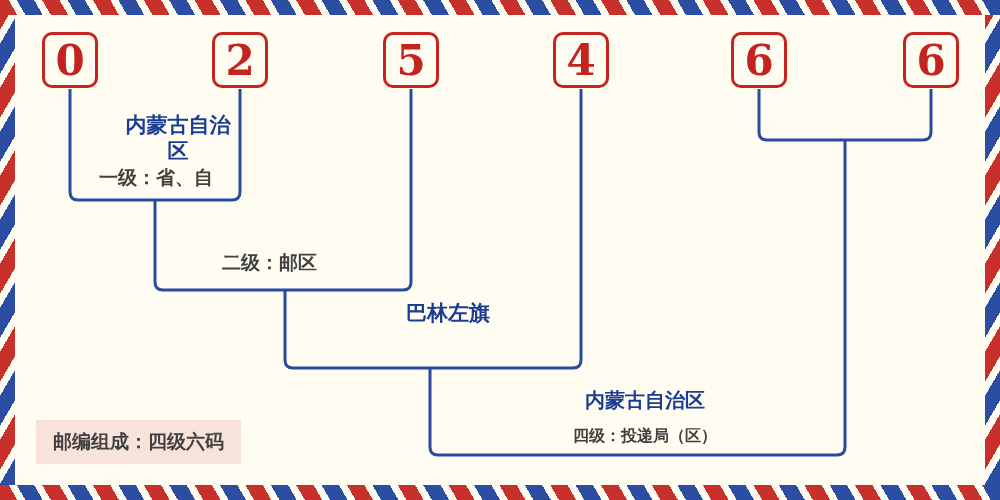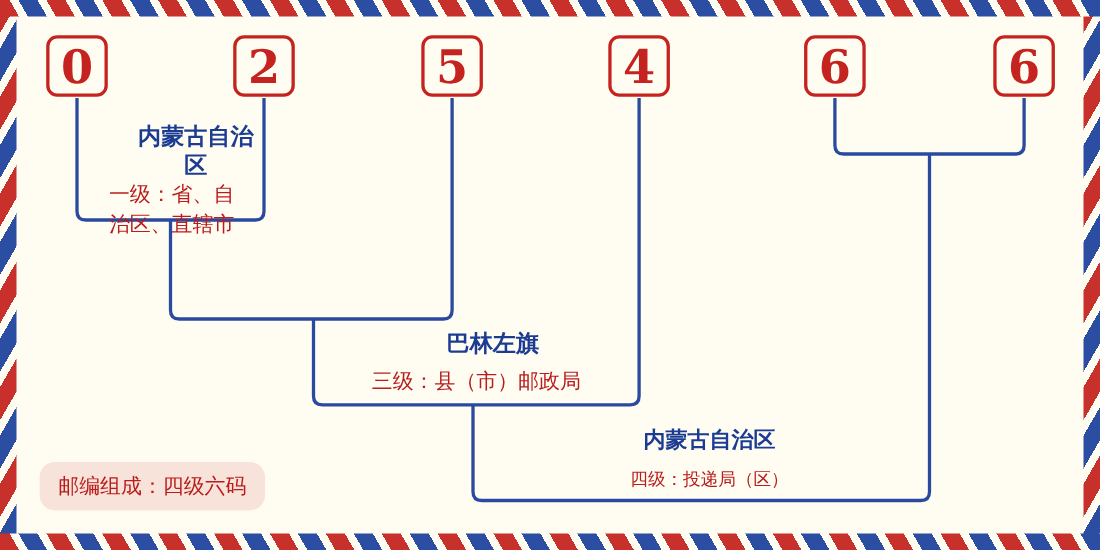--- a/index.html
+++ b/index.html
@@ -59,42 +59,42 @@
   .digit-1 { left: 42px; }
   .digit-2 { left: 212px; }
   .digit-3 { left: 383px; }
   .digit-4 { left: 553px; }
   .digit-5 { left: 731px; }
   .digit-6 { left: 903px; }
 
   
   .label { position: absolute; z-index: 3; }
   .blue-bold { color: #1b3c92; font-weight: 700; }
-  .red-text { color: #b91c1c; font-weight: 400; }
+  .red-text { color: #404040; font-weight: 700; }
 
   .level1-label { left: 72px; top: 112px; width: 168px; text-align: center; }
   .level1-label .region { font-size: 21px; line-height: 26px; margin-left: 44px; }
   .level1-label .desc { font-size: 19px; line-height: 27px; }
 
   .level2-label { left: 222px; top: 250px; font-size: 19px; white-space: nowrap; }
 
   .level3-label { left: 283px; top: 300px; width: 300px; text-align: center; }
   .level3-label .place { font-size: 21px; line-height: 26px; margin-left: 30px; }
   .level3-label .desc { font-size: 19px; margin-top: 8px; }
 
   .level4-label { left: 490px; top: 388px; width: 310px; text-align: center; }
   .level4-label .place { font-size: 20px; line-height: 24px; }
   .level4-label .desc { font-size: 16px; margin-top: 14px; }
 
   .delivery-label { left: 765px; top: 104px; width: 160px; text-align: center; font-size: 20px; }
 
   .composition-badge {
     left: 36px; top: 420px;
     background: #f8e3da;
-    border-radius: 14px;
+    border-radius: 0;
     padding: 9px 17px;
     font-size: 19px;
     white-space: nowrap;
   }
 </style>
 </head>
 <body>
 
 <div class="page">
 
@@ -126,27 +126,26 @@
   <div class="digit-box digit-5">
       <span>6</span>
     </div>
   <div class="digit-box digit-6">
       <span>6</span>
     </div>
 
   <div class="label level1-label">
     <div class="region blue-bold">内蒙古自治区</div>
     <div class="desc red-text">一级：省、自</div>
-    <div class="desc red-text">治区、直辖市</div>
   </div>
 
+  <div class="label level2-label red-text">二级：邮区</div>
 
   <div class="label level3-label">
     <div class="place blue-bold">巴林左旗</div>
-    <div class="desc red-text">三级：县（市）邮政局</div>
   </div>
 
   <div class="label level4-label">
     <div class="place blue-bold">内蒙古自治区</div>
     <div class="desc red-text">四级：投递局（区）</div>
   </div>
 
 
   <div class="label composition-badge red-text">邮编组成：四级六码</div>
 

